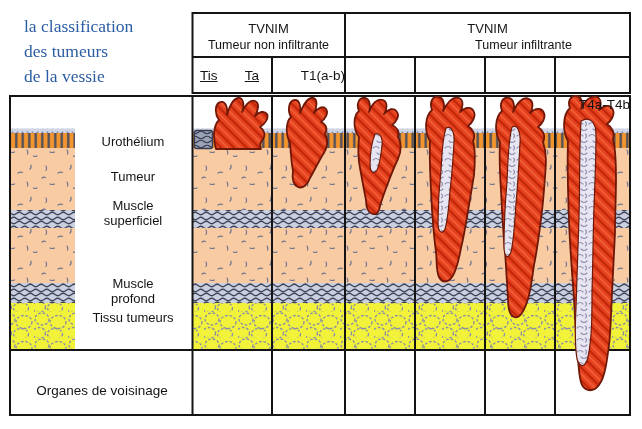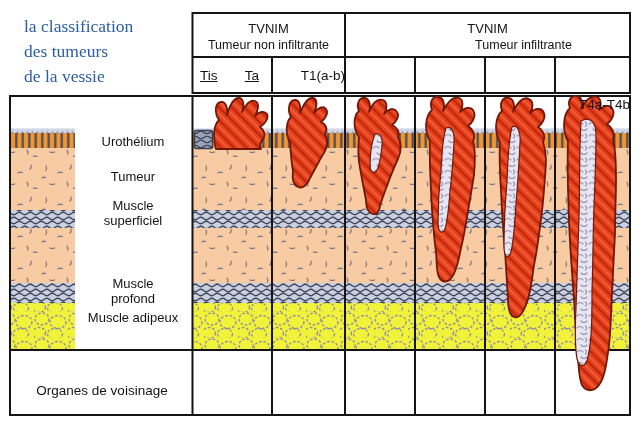--- a/index.html
+++ b/index.html
@@ -154,15 +154,15 @@
   </div>
   <div class="txt stage-lbl" style="left:272px;width:73px;">T1(a-b)</div>
   <div class="txt stage-lbl" style="left:555px;width:75px;margin-top:29px;">T4a-T4b</div>
 
   <div class="txt layer-lbl" style="top:134px;">Urothélium</div>
   <div class="txt layer-lbl" style="top:169px;">Tumeur</div>
   <div class="txt layer-lbl preline" style="top:199px;line-height:14.5px;">Muscle
 superficiel</div>
   <div class="txt layer-lbl preline" style="top:277px;line-height:14.5px;">Muscle
 profond</div>
-  <div class="txt layer-lbl" style="top:310px;">Muscle adipeux</div>
+  <div class="txt layer-lbl" style="top:310px;">Tissu tumeurs</div>
   <div class="txt" id="lbl-organes" style="top:383px;">Organes de voisinage</div>
 </div>
 
 </body></html>

